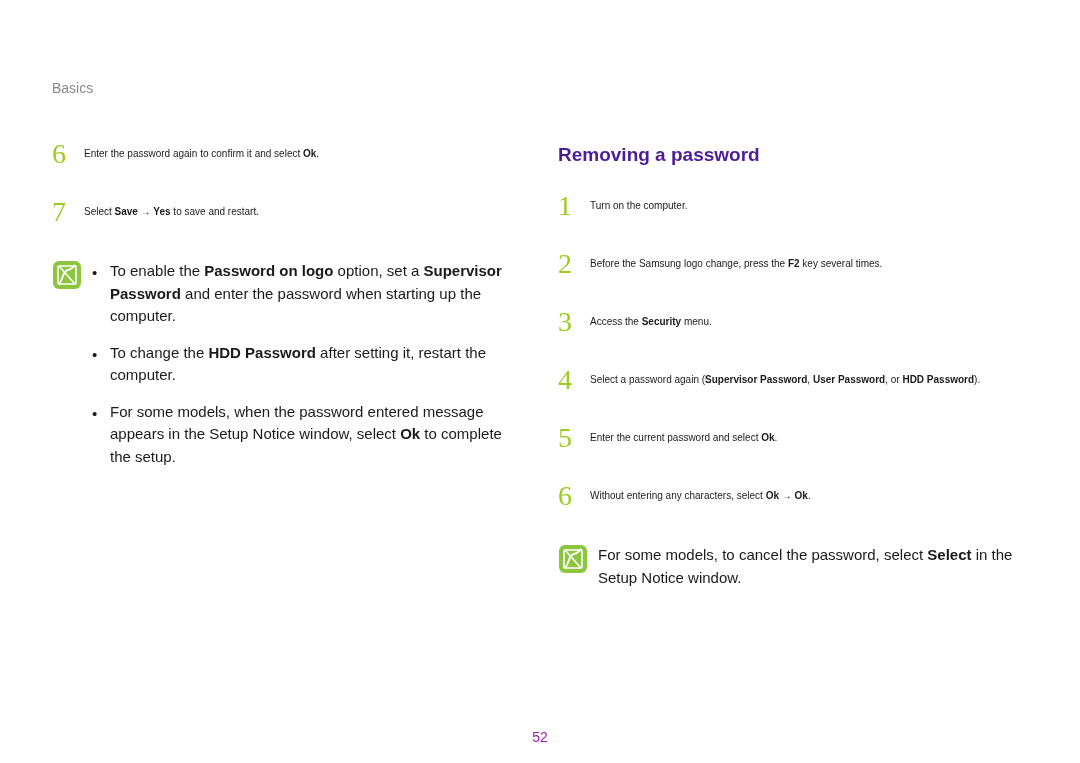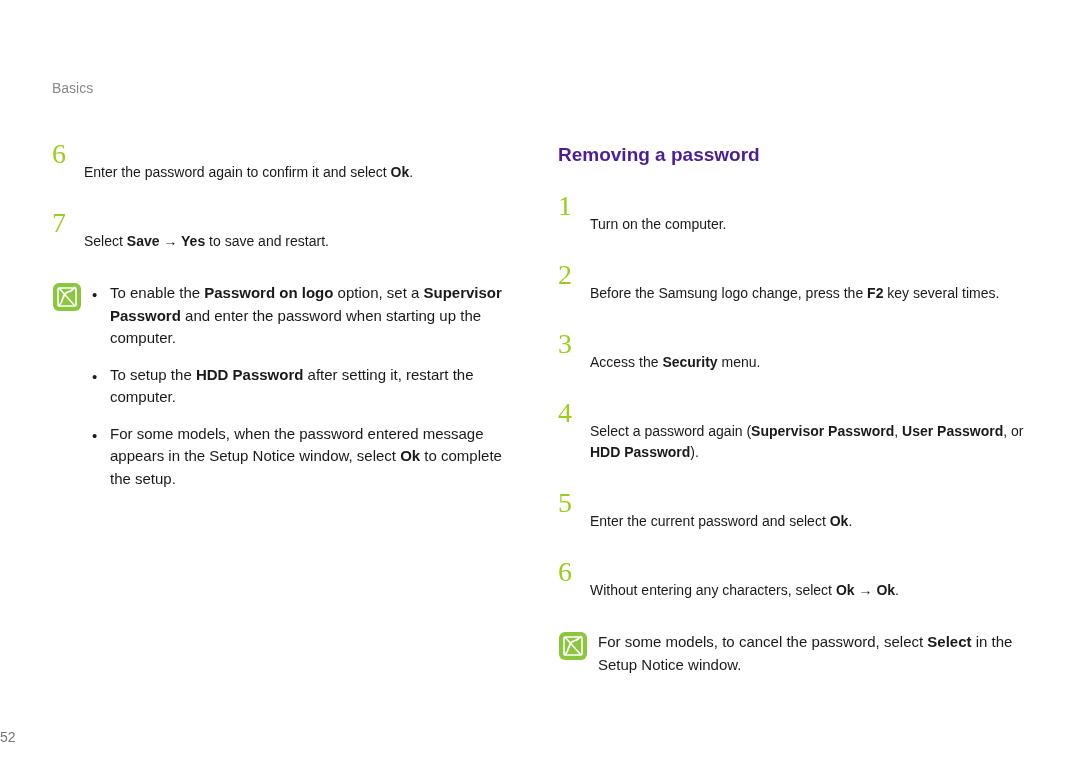--- a/index.html
+++ b/index.html
@@ -41,24 +41,23 @@
       font-size: 28px;
       font-weight: 400;
       line-height: 1;
       width: 22px;
       flex-shrink: 0;
       font-family: Georgia, 'Times New Roman', serif;
       position: relative;
       top: -4px;
     }
     .step-text {
-      font-size: 14px;
+      font-size: 10px;
       line-height: 1.5;
       padding-top: 2px;
-      margin-top: 16px;
     }
     .bold { font-weight: 700; }
     .arrow { font-weight: 700; }
     .note-block {
       display: flex;
       align-items: flex-start;
       gap: 10px;
       margin-bottom: 30px;
     }
     .note-icon {
@@ -91,23 +90,23 @@
       font-size: 19px;
       font-weight: 700;
       margin-bottom: 30px;
       color: #4c1d95;
     }
     .page-num {
       position: absolute;
       bottom: 18px;
       left: 0;
       right: 0;
-      text-align: left;
+      text-align: center;
       font-size: 14px;
-      color: #737373;
+      color: #a21caf;
     }
   </style>
 </head>
 <body>
 
 <div class="header-label">Basics</div>
 
 <div class="columns">
 
   <div class="col">
@@ -138,21 +137,21 @@
       <div class="note-content">
         <div class="bullet-row">
           <div class="bullet-dot">•</div>
           <div>
             <span>To enable the </span><span class="bold">Password on logo</span><span> option, set a </span><span class="bold">Supervisor Password</span><span> and enter the password when starting up the computer.</span>
           </div>
         </div>
         <div class="bullet-row">
           <div class="bullet-dot">•</div>
           <div>
-            <span>To setup the </span><span class="bold">HDD Password</span><span> after setting it, restart the computer.</span>
+            <span>To change the </span><span class="bold">HDD Password</span><span> after setting it, restart the computer.</span>
           </div>
         </div>
         <div class="bullet-row">
           <div class="bullet-dot">•</div>
           <div>
             <span>For some models, when the password entered message appears in the Setup Notice window, select </span><span class="bold">Ok</span><span> to complete the setup.</span>
           </div>
         </div>
       </div>
     </div>

